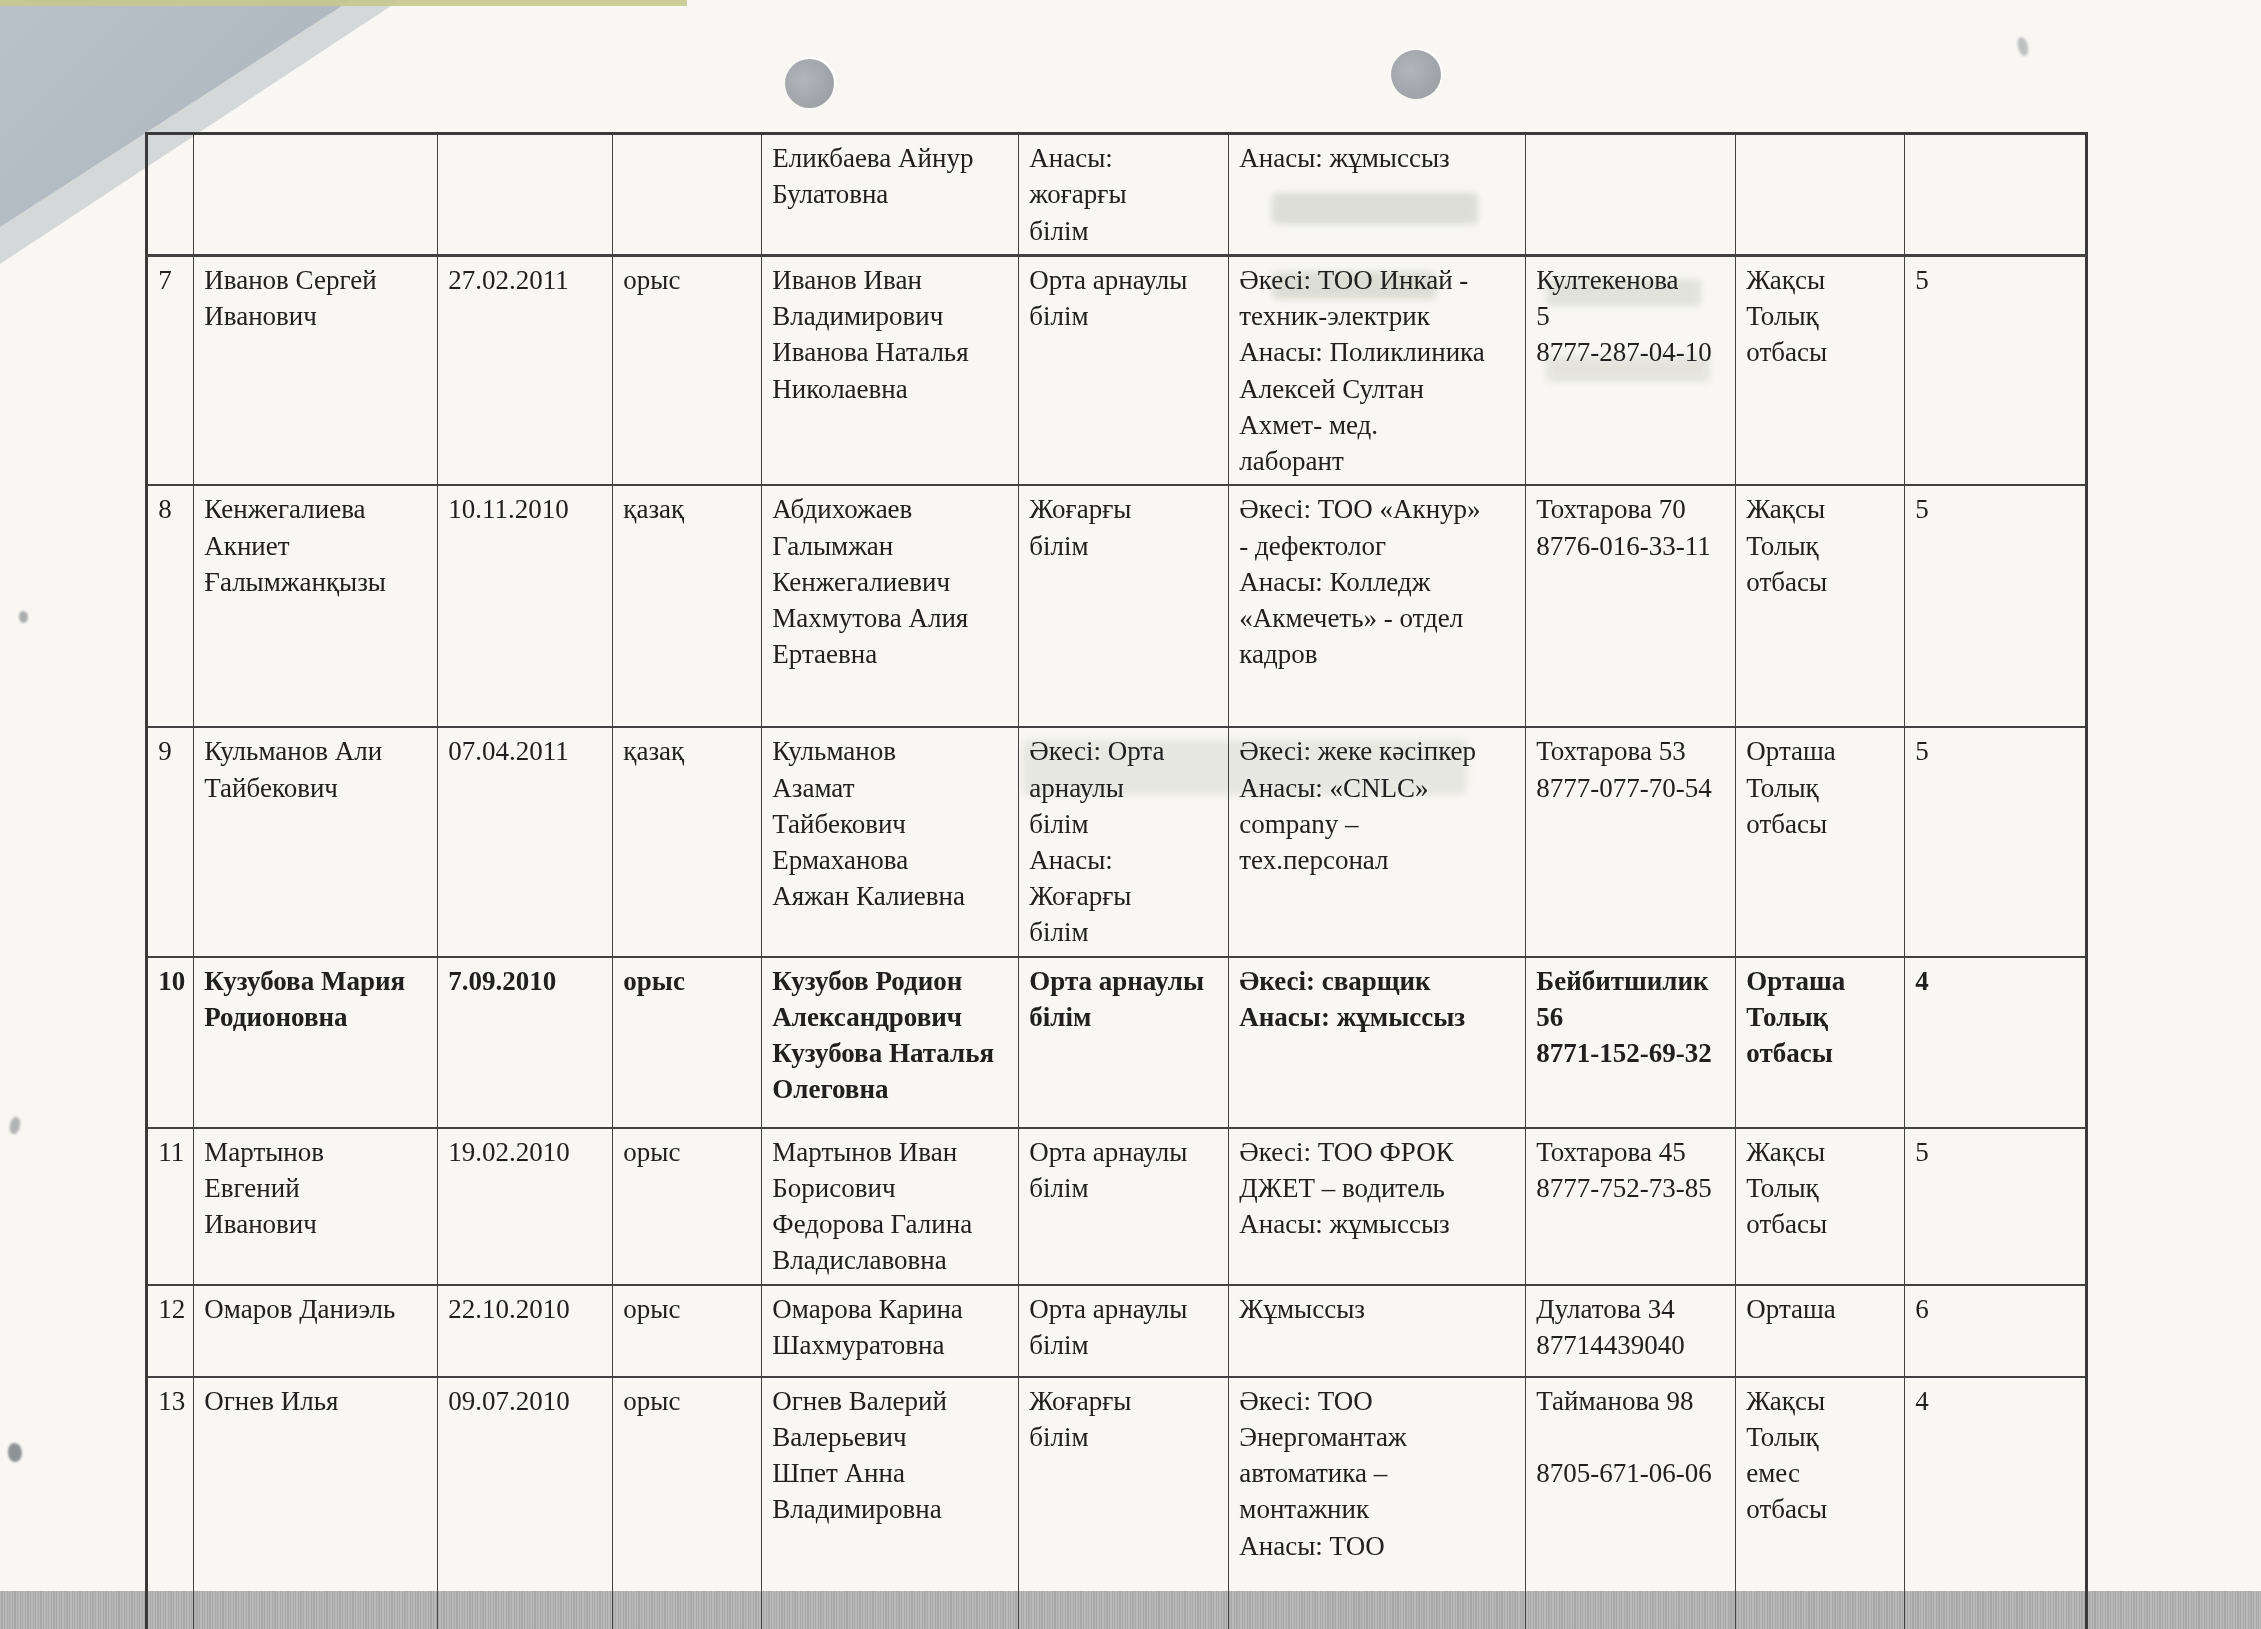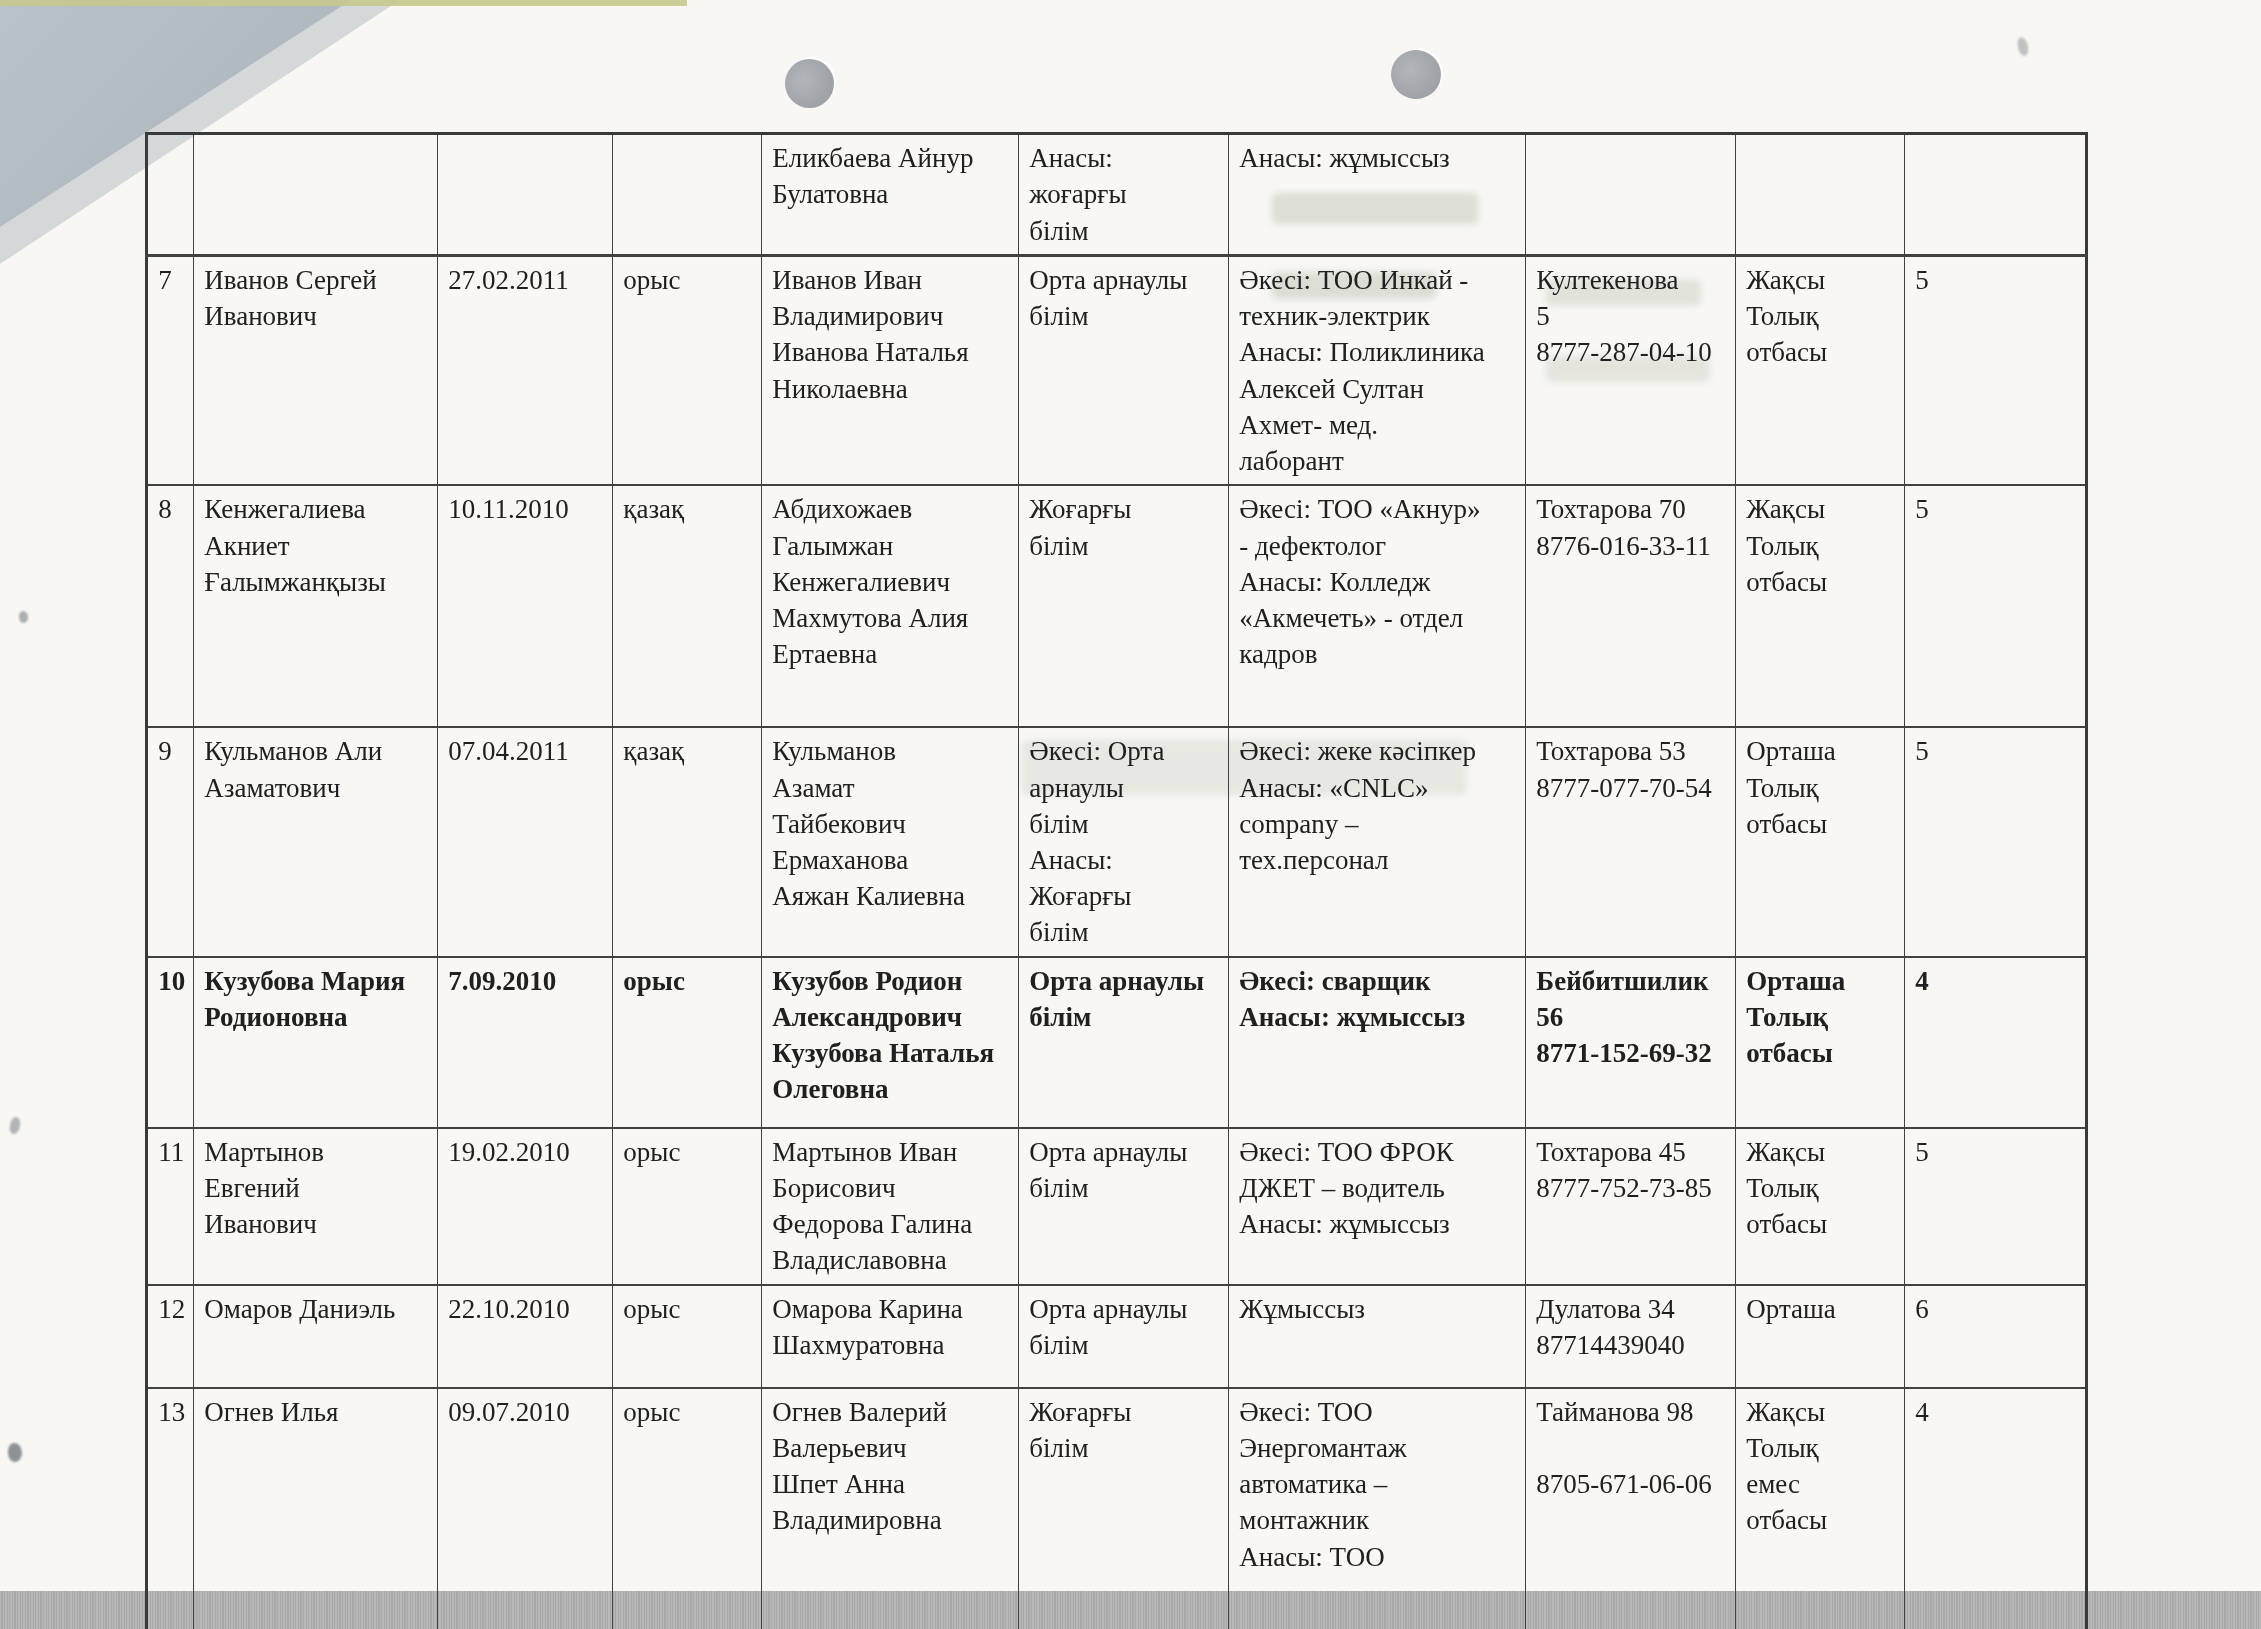--- a/index.html
+++ b/index.html
@@ -171,21 +171,21 @@
           <td data-name="cell-address_phone">Тохтарова 70
 8776-016-33-11</td>
           <td data-name="cell-family_status">Жақсы
 Толық
 отбасы</td>
           <td data-name="cell-family_size">5</td>
         </tr>
         <tr data-name="table-row" style="height: 208px;">
           <td data-name="cell-num">9</td>
           <td data-name="cell-name">Кульманов Али
-Азаматович</td>
+Тайбекович</td>
           <td data-name="cell-birth_date">07.04.2011</td>
           <td data-name="cell-nationality">қазақ</td>
           <td data-name="cell-parents">Кульманов
 Азамат
 Тайбекович
 Ермаханова
 Аяжан Калиевна</td>
           <td data-name="cell-parents_education">Әкесі: Орта
 арнаулы
 білім
@@ -241,21 +241,21 @@
           <td data-name="cell-parents_workplace">Әкесі: ТОО ФРОК
 ДЖЕТ – водитель
 Анасы: жұмыссыз</td>
           <td data-name="cell-address_phone">Тохтарова 45
 8777-752-73-85</td>
           <td data-name="cell-family_status">Жақсы
 Толық
 отбасы</td>
           <td data-name="cell-family_size">5</td>
         </tr>
-        <tr data-name="table-row" style="height: 103px; margin-top: 48px;">
+        <tr data-name="table-row" style="height: 92px; margin-top: 48px;">
           <td data-name="cell-num">12</td>
           <td data-name="cell-name">Омаров Даниэль</td>
           <td data-name="cell-birth_date">22.10.2010</td>
           <td data-name="cell-nationality">орыс</td>
           <td data-name="cell-parents">Омарова Карина
 Шахмуратовна</td>
           <td data-name="cell-parents_education">Орта арнаулы
 білім</td>
           <td data-name="cell-parents_workplace">Жұмыссыз</td>
           <td data-name="cell-address_phone">Дулатова 34

